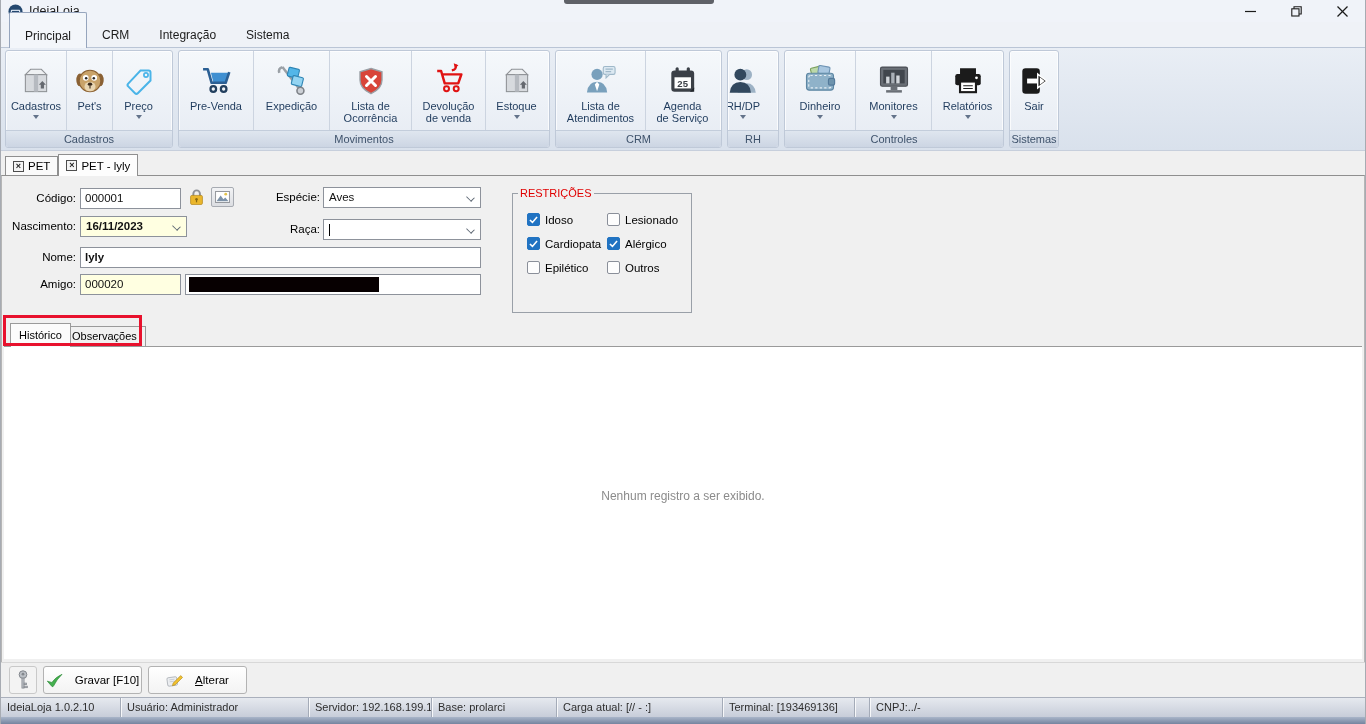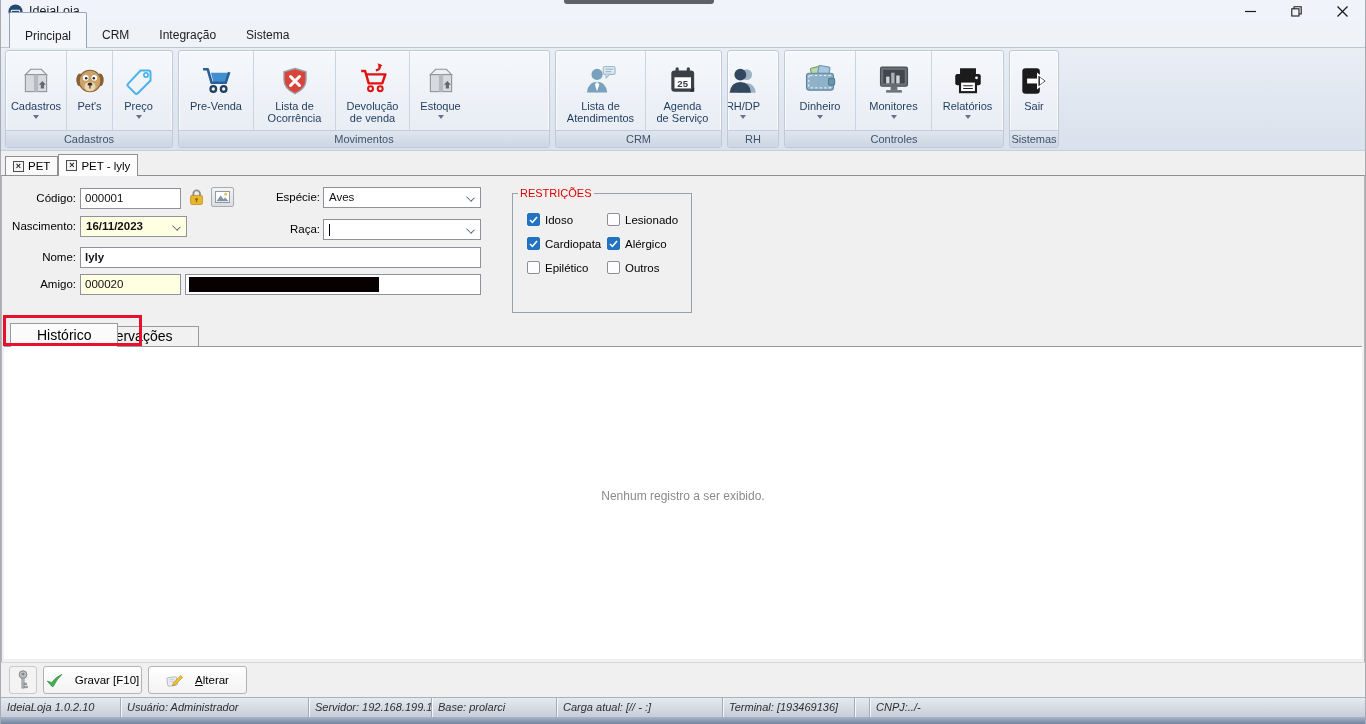--- a/index.html
+++ b/index.html
@@ -71,22 +71,22 @@
                    border:1px solid #9aa0a8; background:transparent; }
   fieldset.restr legend { font-size:11px; color:#e00000; margin-left:5px; padding:0 2px; }
   .cb-row { position:absolute; display:flex; align-items:center; gap:5px; font-size:11.5px; color:#000; }
   .cb { width:13px; height:13px; border:1px solid #8a8f99; background:#fdfdfd; border-radius:2px;
         display:flex; align-items:center; justify-content:center; }
   .cb.checked { background:#2173c2; border-color:#2173c2; }
   .cb svg { display:none; }
   .cb.checked svg { display:block; }
 
   
-  .subtab { position:absolute; border:1px solid #9a9a9a; border-bottom:none; font-size:14px; color:#000;
-            padding:0 26px; background:#f1f1f1; height:20px; line-height:19px; top:150px; }
+  .subtab { position:absolute; border:1px solid #9a9a9a; border-bottom:none; font-size:11px; color:#000;
+            padding:0 8px; background:#f1f1f1; height:20px; line-height:19px; top:150px; }
   .subtab.active { height:24px; line-height:22px; top:147px; background:#fbfbfb; z-index:3; }
   .annotation { position:absolute; left:1px; top:139px; width:139px; height:31px;
                 border:3px solid #e8112d; z-index:6; pointer-events:none; }
 
   
   .grid { position:absolute; left:2px; right:2px; top:170px; bottom:3px; background:#fff;
           border-top:1px solid #9a9a9a; }
   .grid-header { position:absolute; left:0; right:0; top:0; height:21px;
                  background:linear-gradient(#ffffff,#f3f4f6); border-bottom:1px solid #cfcfcf; }
   .gcol { position:absolute; top:0; height:20px; font-size:11.5px; color:#1c1c1c; padding:4px 0 0 7px;
@@ -101,21 +101,21 @@
           display:flex; align-items:center; justify-content:center; gap:12px; font-size:11.5px; color:#000; }
   .abtn.key { width:28px; margin-right:6px; background:#f3f3f3; border-color:#c9c9c9; }
   .abtn.main { width:99px; margin-right:6px; }
   .u { text-decoration:underline; }
 
   
   .statusbar { position:absolute; top:697px; left:0; right:0; height:20px;
                background:linear-gradient(#e6e9ef,#c7cdd9); border-top:1px solid #aab0bc;
                display:flex; font-size:11px; color:#2e2e2e; }
   .sseg { padding:3px 6px 0; border-right:1px solid #a4abb8; box-shadow:1px 0 0 rgba(255,255,255,.8);
-          white-space:nowrap; overflow:hidden;font-style:italic; }
+          white-space:nowrap; overflow:hidden; }
   .bottom-strip { position:absolute; top:717px; left:0; right:0; height:7px;
                   background:linear-gradient(#a9b5c9,#75849f); }
 </style>
 </head>
 <body>
 
 <div id="app">
 
   <div class="titlebar">
     <span class="app-ico">
@@ -207,20 +207,32 @@
         <div class="rib-item" style="width:74px">
           <span class="rib-icon">
             <svg width="36" height="36" viewBox="0 0 32 32">
                 <polygon points="11.5,9.5 27.5,9.5 24.6,18 13.6,18" fill="#3f8fd1"></polygon>
                 <path d="M4.5 6.5 h4.2 l3.4 12 h12.5 l3.2-9.5" fill="none" stroke="#2b5f94" stroke-width="2.3" stroke-linejoin="round"></path>
                 <circle cx="13.6" cy="24" r="2.5" fill="none" stroke="#223f5e" stroke-width="2"></circle>
                 <circle cx="22.8" cy="24" r="2.5" fill="none" stroke="#223f5e" stroke-width="2"></circle>
               </svg>
           </span>
           <span class="rib-label">Pre-Venda</span>
+        </div>
+        <div class="rib-item" style="width:76px">
+          <span class="rib-icon">
+            <svg width="36" height="36" viewBox="0 0 32 32">
+                <path d="M7.5 4.5 q-4 1.2 -2.8 5.2" fill="none" stroke="#9aa0a6" stroke-width="2.2"></path>
+                <line x1="7.5" y1="4.5" x2="22.5" y2="24" stroke="#9aa0a6" stroke-width="2.2"></line>
+                <rect x="12.5" y="5.5" width="9.5" height="8" rx="1" transform="rotate(14 17 9.5)" fill="#53b6e8" stroke="#2f86b5"></rect>
+                <rect x="16" y="13" width="9.5" height="8" rx="1" transform="rotate(14 21 17)" fill="#93d4f2" stroke="#2f86b5"></rect>
+                <circle cx="23.5" cy="25.5" r="3.1" fill="#ccd0d6" stroke="#7d8187" stroke-width="1.4"></circle>
+              </svg>
+          </span>
+          <span class="rib-label">Expedição</span>
         </div>
         <div class="rib-item" style="width:82px">
           <span class="rib-icon">
             <svg width="32" height="32" viewBox="0 0 32 32">
                 <path d="M16 2.5 L27 5.8 V14 c0 6.8-4.8 10.8-11 13.7 C9.8 24.8 5 20.8 5 14 V5.8 Z" fill="#d8453a" stroke="#9aa0a6" stroke-width="1.4"></path>
                 <path d="M11.5 10.5 L20.5 19.5 M20.5 10.5 L11.5 19.5" stroke="#ffffff" stroke-width="3" stroke-linecap="round"></path>
               </svg>
           </span>
           <span class="rib-label">Lista de
 Ocorrência</span>

